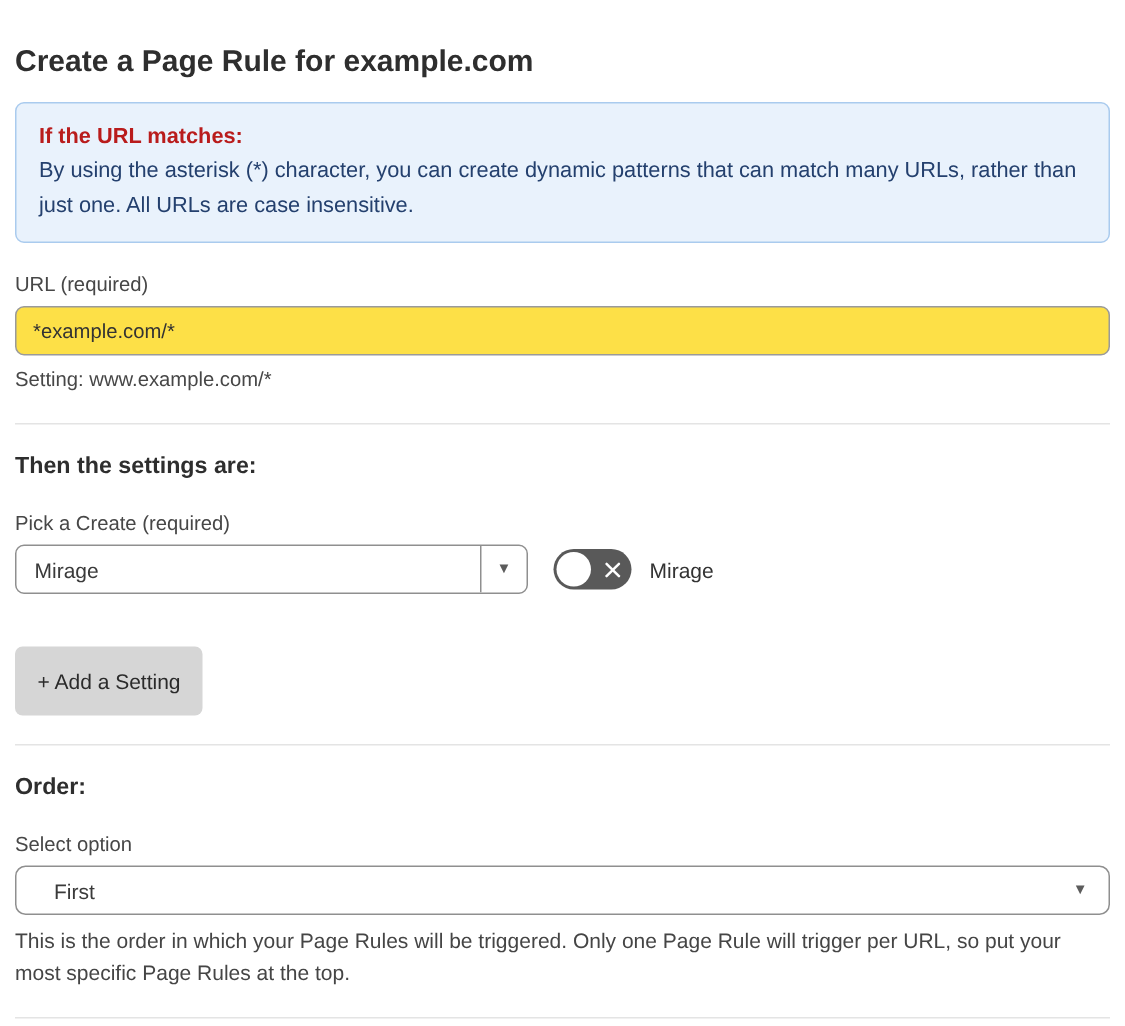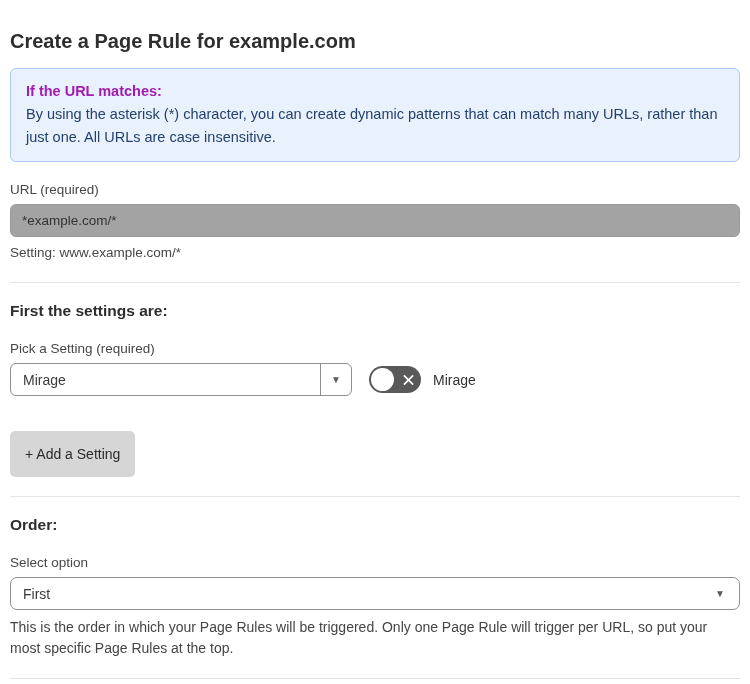--- a/index.html
+++ b/index.html
@@ -25,21 +25,21 @@
   .info-box {
     background: #e9f2fc;
     border: 1px solid #aacbee;
     border-radius: 6px;
     padding: 11px 15px 12px 15px;
     margin-bottom: 20px;
   }
   .info-heading {
     font-size: 14.5px;
     font-weight: 700;
-    color: #a21caf;
+    color: #b91c1c;
     line-height: 23px;
   }
   .info-body {
     font-size: 14.5px;
     color: #24406e;
     line-height: 23px;
   }
   .info-link {
     font-size: 14.5px;
     color: #2f6bd0;
@@ -59,21 +59,21 @@
   .text-input {
     width: 730px;
     height: 33px;
     border: 1px solid #9a9a9a;
     border-radius: 6px;
     padding: 0 11px;
     font-size: 13.5px;
     color: #333;
     font-family: "Liberation Sans", "DejaVu Sans", sans-serif;
     outline: none;
-    background: #a3a3a3;
+    background: #fde047;
   }
 
   .helper-text {
     font-size: 13.5px;
     color: #474747;
     margin-top: 6px;
     line-height: 20px;
   }
 
   .divider {
@@ -169,21 +169,21 @@
     height: 33px;
     border: 1px solid #8f8f8f;
     border-radius: 7px;
     background: #fff;
     display: flex;
     align-items: center;
     justify-content: space-between;
     padding: 0 14px 0 12px;
     cursor: pointer;
   }
-  .select-full .select-value { padding-left: 0; }
+  .select-full .select-value { padding-left: 0; margin-left: 13px; }
 
   .order-helper {
     font-size: 14px;
     color: #454545;
     line-height: 21px;
     margin-top: 7px;
     max-width: 720px;
   }
 
   .mb6 { margin-bottom: 6px; }
@@ -199,23 +199,23 @@
     <div class="info-heading">If the URL matches:</div>
     <div class="info-body">By using the asterisk (*) character, you can create dynamic patterns that can match many URLs, rather than just one. All URLs are case insensitive.</div>
   </div>
 
   <label class="field-label">URL (required)</label>
   <input class="text-input" type="text" value="*example.com/*" style="">
   <div class="helper-text">Setting: www.example.com/*</div>
 
   <hr class="divider">
 
-  <h2 class="section-heading">First the settings are:</h2>
-
-  <label class="field-label">Pick a Setting (required)</label>
+  <h2 class="section-heading">Then the settings are:</h2>
+
+  <label class="field-label">Pick a Create (required)</label>
 
   <div class="setting-row">
     <div class="select-box">
       <div class="select-value">Mirage</div>
       <div class="select-arrow-seg">
         <span class="arrow-glyph">▼</span>
       </div>
     </div>
 
     <div class="toggle">

